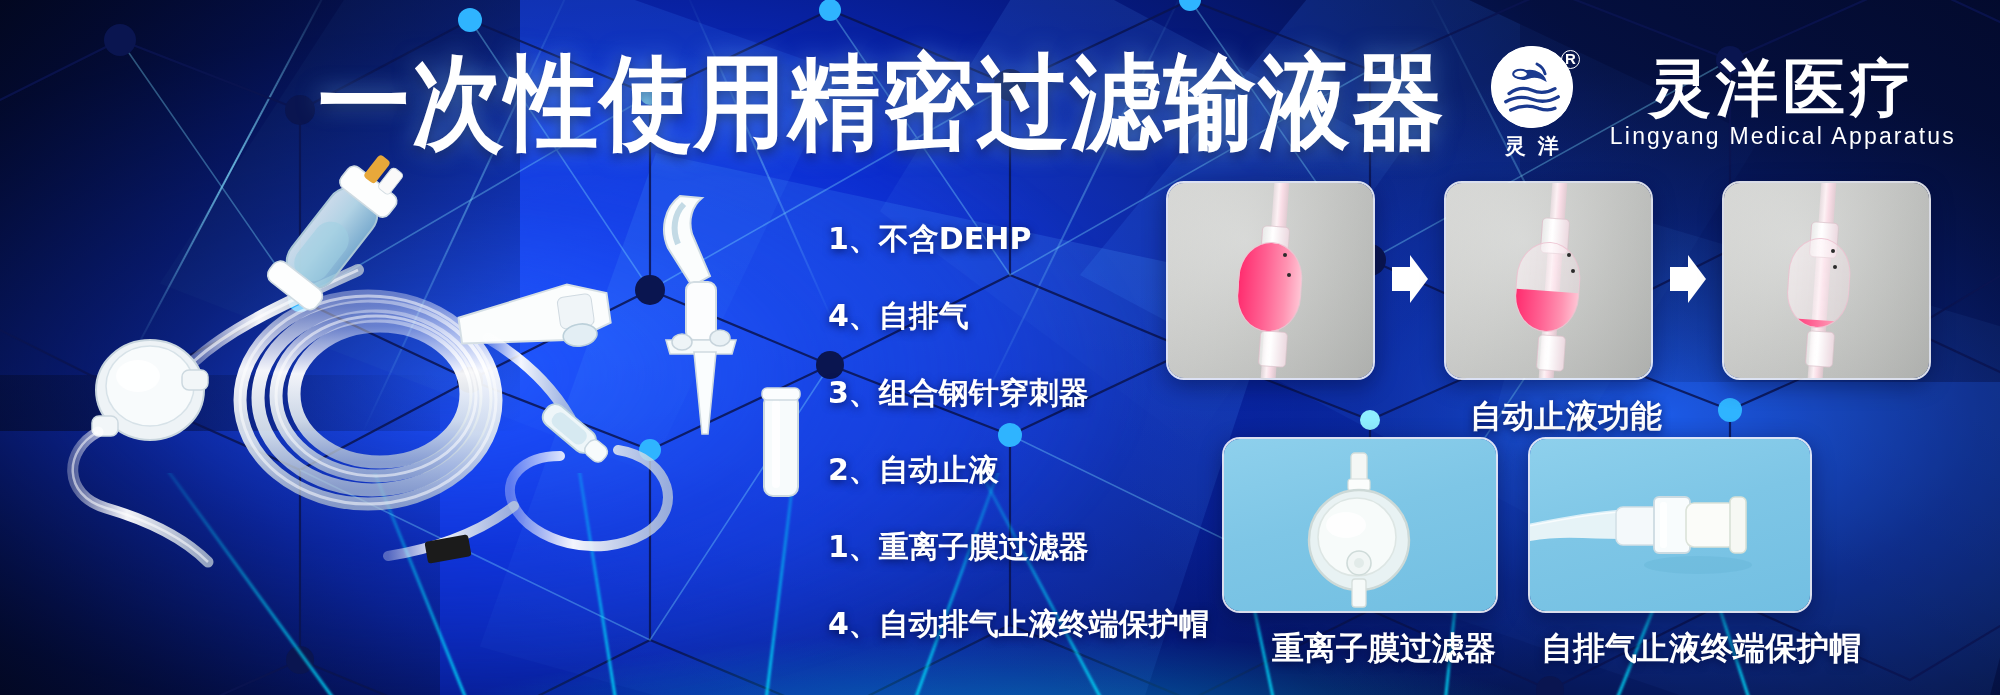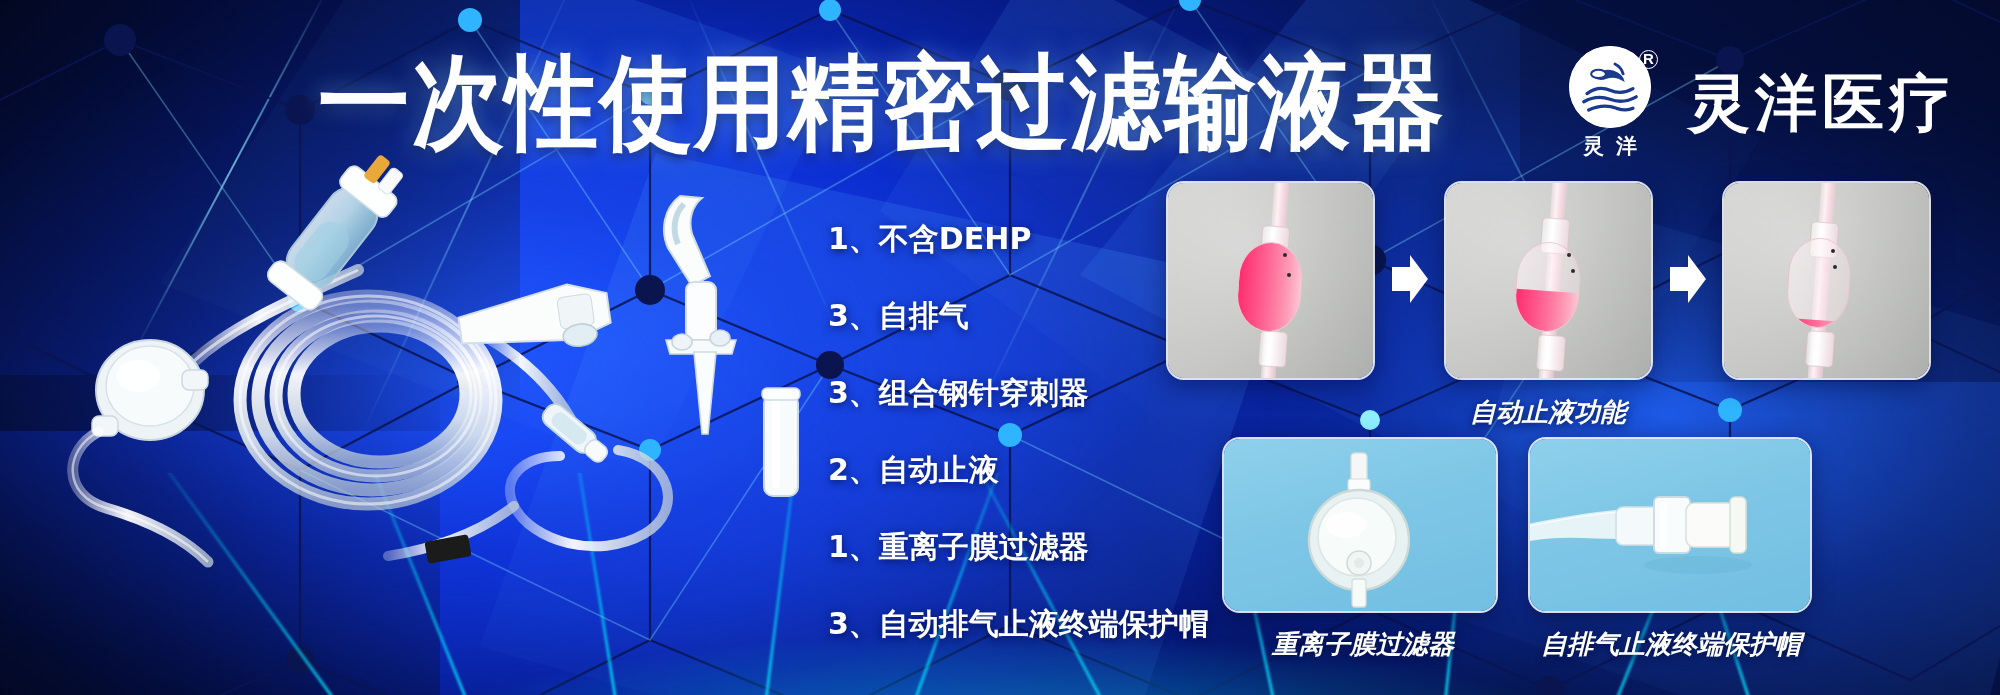--- a/index.html
+++ b/index.html
@@ -181,24 +181,23 @@
     background:linear-gradient(165deg,#8ed0ec 0%,#7ec6e6 45%,#72bfe2 100%);
   }
 
   .arrow{
     position:absolute;width:36px;height:52px;
   }
   .arrow svg{width:100%;height:100%;display:block;}
 
   .caption{
     position:absolute;color:#ffffff;font-weight:bold;
-    font-size:26px;white-space:nowrap;
+    font-size:32px;white-space:nowrap;
     font-family:"DejaVu Sans","Liberation Sans",sans-serif;
     text-shadow:0 2px 9px rgba(0,10,60,.85);
-    font-style:italic;
   }
 
   
   .product{position:absolute;left:58px;top:150px;width:780px;height:430px;}
   .product svg{width:100%;height:100%;display:block;}
 </style>
 </head>
 <body>
 
 <div id="banner">
@@ -306,20 +305,21 @@
           <path d="M30 38 q10 -12 24 -8 q12 4 14 14 q-12 -8 -22 -4 q-10 4 -16 -2 z" fill="#1b3a8f"></path>
           <ellipse cx="36" cy="34" rx="9" ry="5" fill="#ffffff" stroke="#1b3a8f" stroke-width="2.5"></ellipse>
           <path d="M56 22 q8 4 10 12" stroke="#1b3a8f" stroke-width="3.5" fill="none" stroke-linecap="round"></path>
         </svg>
       </div>
       <div class="reg">R</div>
       <div class="mark-cn"><span>灵</span><span>洋</span></div>
     </div>
     <div class="brand-text">
       <div class="brand-cn">灵洋医疗</div>
+      <div class="brand-en">Lingyang Medical Apparatus</div>
     </div>
   </div>
 
   <div class="product">
     <svg viewBox="0 0 780 430">
       <defs>
         <linearGradient id="tubeg" x1="0" y1="0" x2="0" y2="1">
           <stop offset="0%" stop-color="#ffffff" stop-opacity="0.35"></stop>
           <stop offset="35%" stop-color="#ffffff" stop-opacity="0.95"></stop>
           <stop offset="70%" stop-color="#dfe8ee" stop-opacity="0.9"></stop>
@@ -403,25 +403,25 @@
       <g transform="translate(706,244)">
         <rect x="0" y="0" width="34" height="102" rx="9" fill="#f7fbfc" stroke="#ccd9e0" stroke-width="2"></rect>
         <rect x="8" y="6" width="8" height="88" rx="4" fill="#ffffff" opacity="0.8"></rect>
         <rect x="-2" y="-6" width="38" height="12" rx="5" fill="#fbfdfe" stroke="#cfdae1" stroke-width="1.5"></rect>
       </g>
     </svg>
   </div>
 
   <div class="features">
     <div class="feature">1、不含DEHP</div>
-    <div class="feature">3、自排气</div>
+    <div class="feature">4、自排气</div>
     <div class="feature">3、组合钢针穿刺器</div>
     <div class="feature">2、自动止液</div>
     <div class="feature">1、重离子膜过滤器</div>
-    <div class="feature">3、自动排气止液终端保护帽</div>
+    <div class="feature">4、自动排气止液终端保护帽</div>
   </div>
 
   <div class="card" style="left:1166px;top:181px;width:205px;height:195px;">
     <div class="photo">
       <div class="grey-bg"></div>
       <div class="tube" style="left:52%;"></div>
       <div class="collar" style="left:52%;top:22%;"></div>
       <div class="collar" style="left:51%;top:76%;"></div>
       <div class="drip" style="left:50%;top:30%;width:62px;height:88px;">
         <div class="fill" style="height:100%;"></div>

